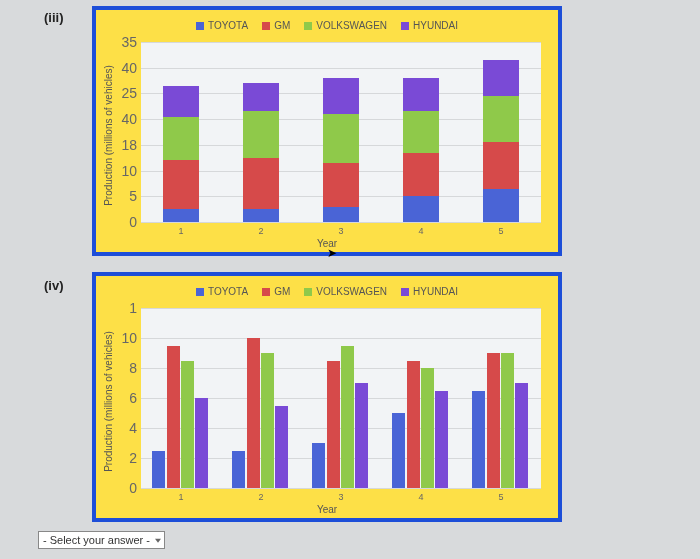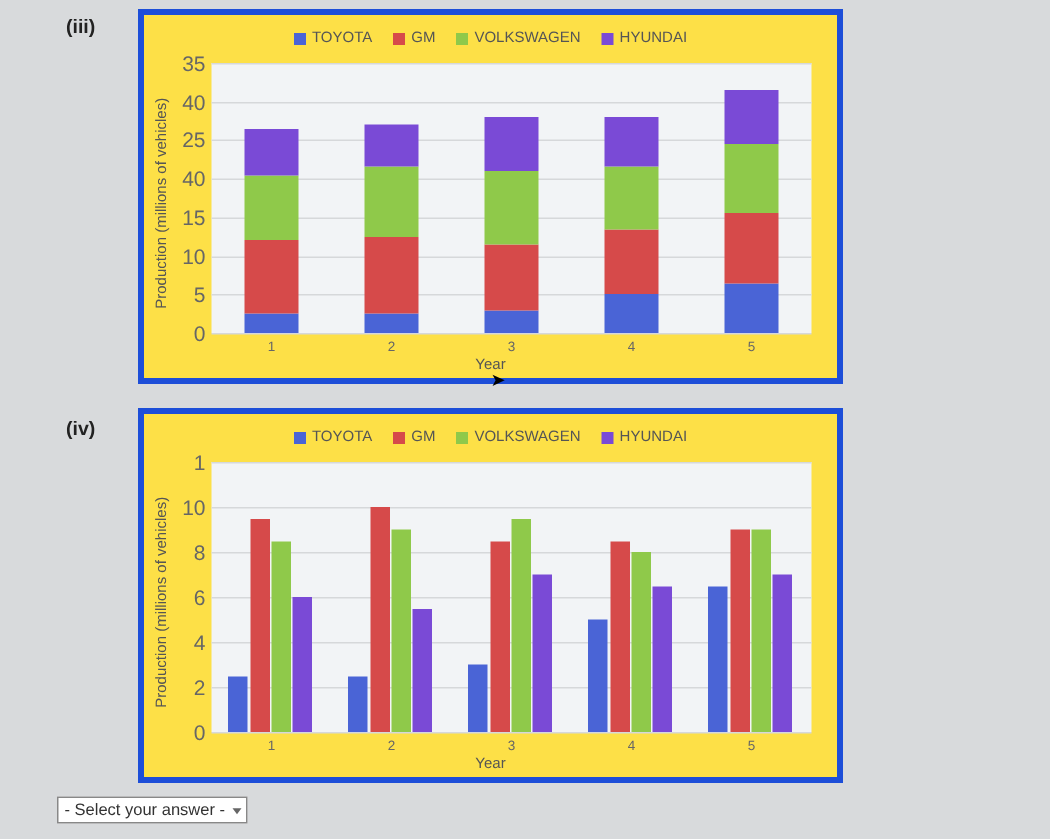--- a/index.html
+++ b/index.html
@@ -127,21 +127,21 @@
     </div>
   <div class="ylabel" style="left:-58px; top:120px;">Production (millions of vehicles)</div>
   <div class="plot" id="plot-iii" style="left:45px; top:32px; width:400px; height:180px;">
       <div class="gridline" style="top: 180px;"></div>
       <div class="ytick" style="top: 180px;">0</div>
       <div class="gridline" style="top: 154.286px;"></div>
       <div class="ytick" style="top: 154.286px;">5</div>
       <div class="gridline" style="top: 128.571px;"></div>
       <div class="ytick" style="top: 128.571px;">10</div>
       <div class="gridline" style="top: 102.857px;"></div>
-      <div class="ytick" style="top: 102.857px;">15</div>
+      <div class="ytick" style="top: 102.857px;">18</div>
       <div class="gridline" style="top: 77.1429px;"></div>
       <div class="ytick" style="top: 77.1429px;">40</div>
       <div class="gridline" style="top: 51.4286px;"></div>
       <div class="ytick" style="top: 51.4286px;">25</div>
       <div class="gridline" style="top: 25.7143px;"></div>
       <div class="ytick" style="top: 25.7143px;">40</div>
       <div class="gridline" style="top: 0px;"></div>
       <div class="ytick" style="top: 0px;">35</div>
       <div class="xtick" style="left: 40px;">1</div>
       <div class="xtick" style="left: 120px;">2</div>

